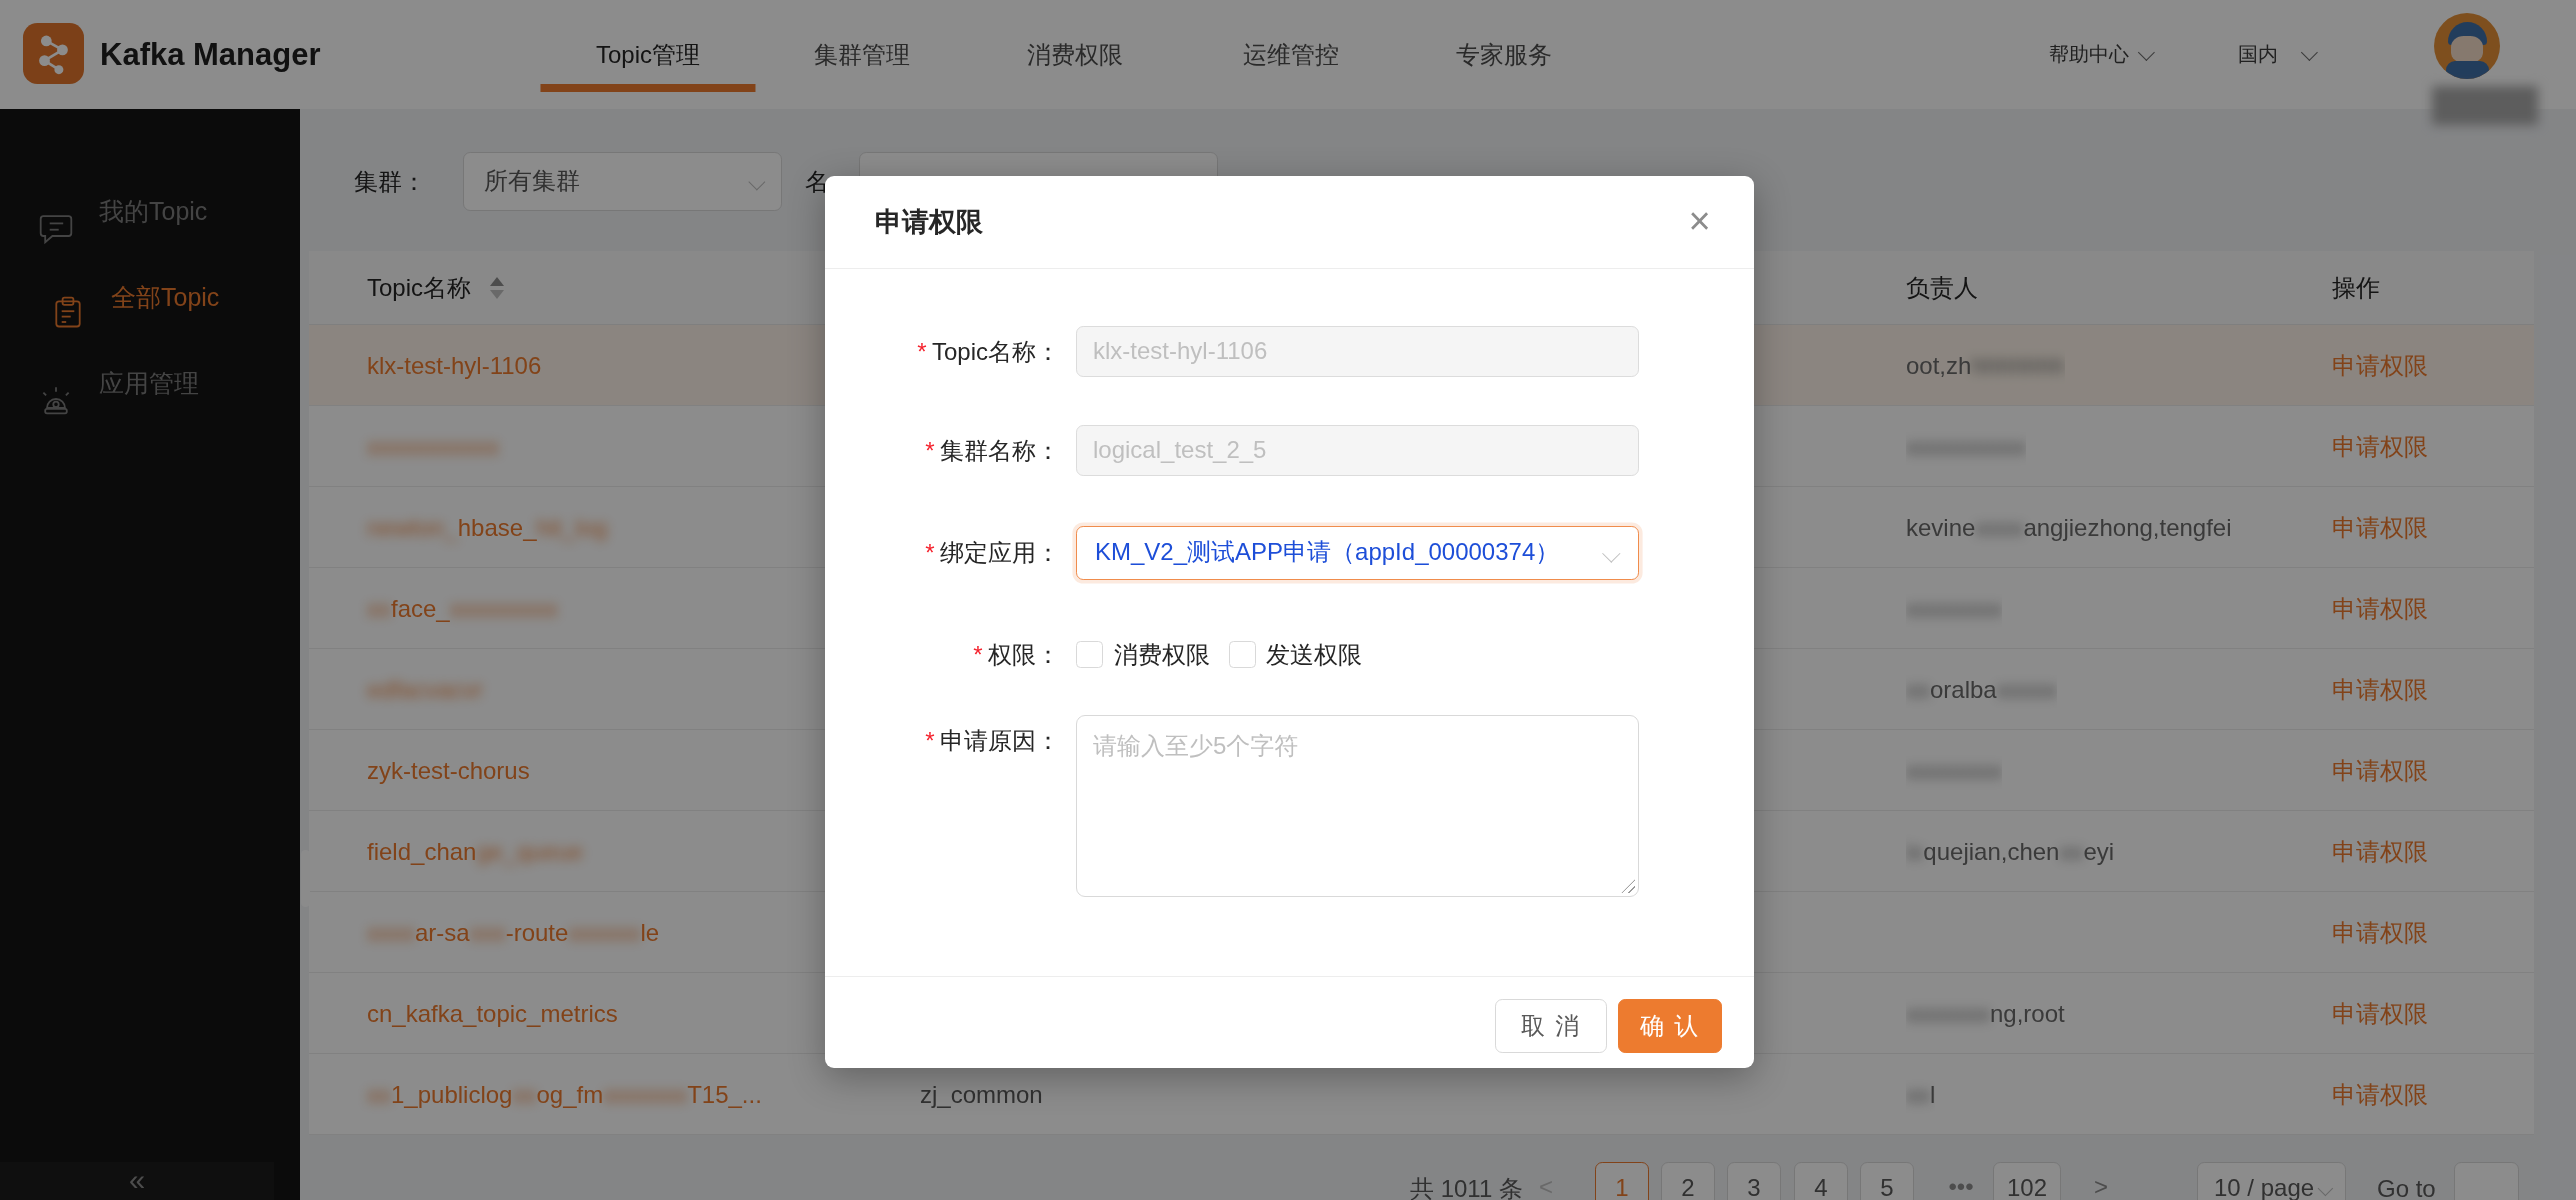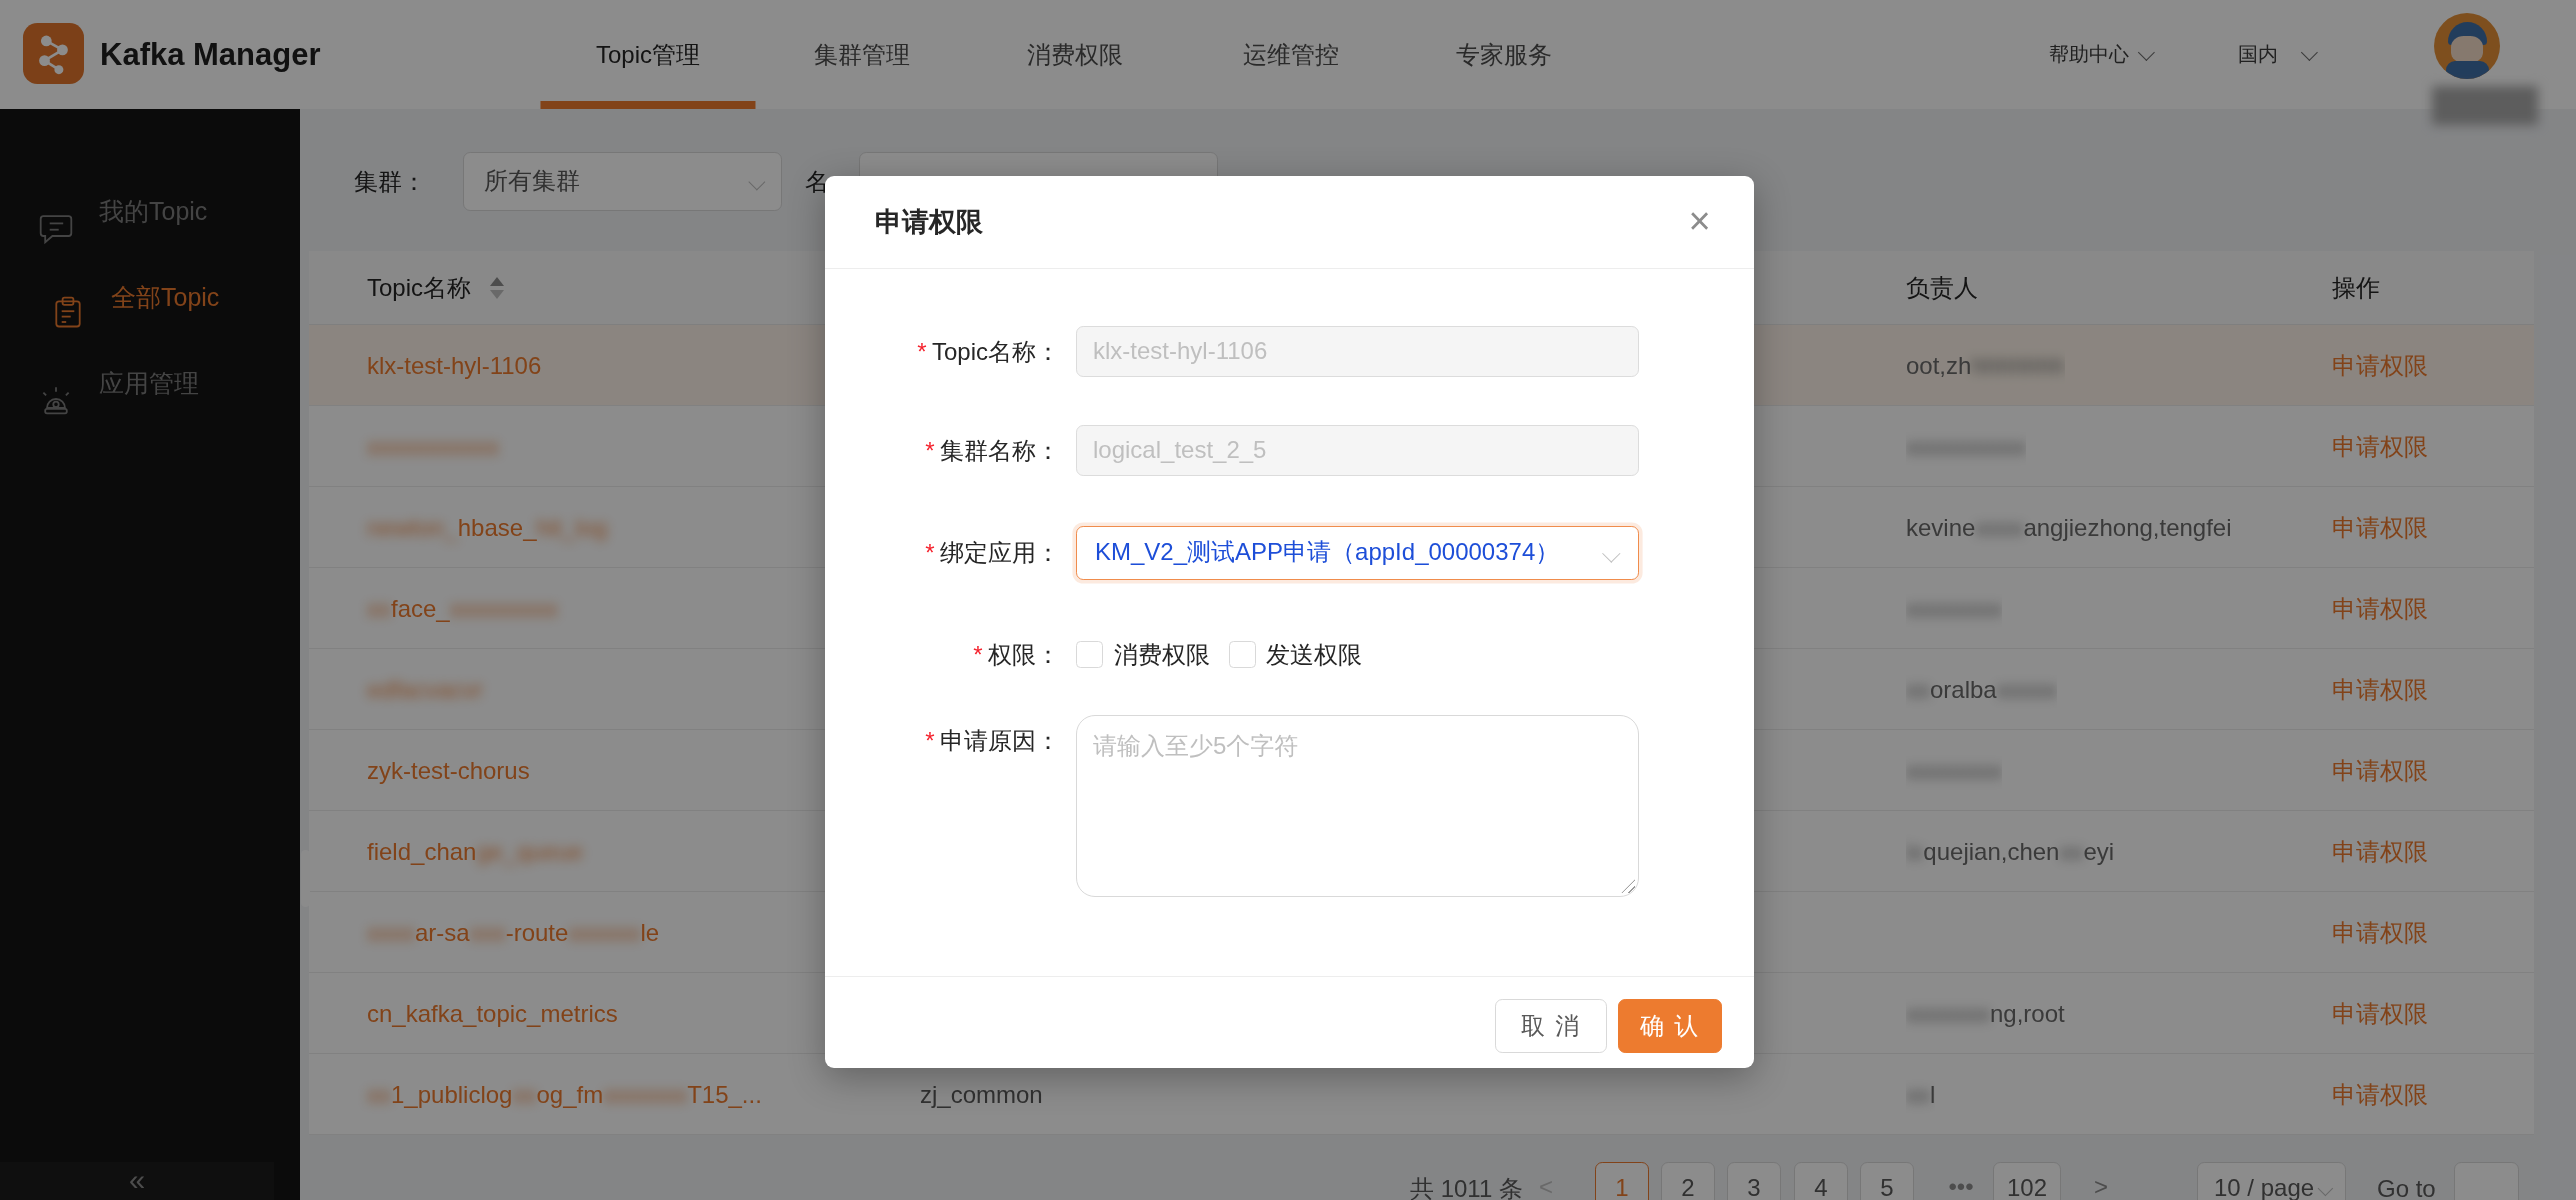--- a/index.html
+++ b/index.html
@@ -4,21 +4,21 @@
 <style>
   * { margin:0; padding:0; box-sizing:border-box; }
   html,body { width:2576px; height:1200px; overflow:hidden; background:#f0f2f5;
     font-family:"Liberation Sans","DejaVu Sans",sans-serif; }
   .screen { position:relative; width:2576px; height:1200px; overflow:hidden; }
 
   
   .topbar { position:absolute; left:0; top:0; width:2576px; height:109px; background:#ffffff; z-index:10; }
   .logo { position:absolute; left:23px; top:23px; width:61px; height:61px; background:#e2762c; border-radius:14.4px; }
   .brand { position:absolute; left:100px; top:0; height:109px; line-height:109px; font-size:31px; font-weight:bold; color:#1f1f1f; }
-  .navitem { position:absolute; top:0; height:109px; line-height:109px; font-size:24px; color:#4d4d4d; transform:translateX(-50%); cursor:pointer; white-space:nowrap; }
+  .navitem { position:absolute; top:0; height:92px; line-height:109px; font-size:24px; color:#4d4d4d; transform:translateX(-50%); cursor:pointer; white-space:nowrap; }
   .navitem.active { color:#262626; }
   .navitem.active::after { content:""; position:absolute; left:50%; bottom:0; transform:translateX(-50%); width:215px; height:8px; background:#ED7B2F; }
   .tophelp { position:absolute; top:0; height:109px; line-height:109px; font-size:20px; color:#3d3d3d; white-space:nowrap; }
   .chev { display:inline-block; width:11.7px; height:11.7px; border-right:1.8px solid #6b6b6b; border-bottom:1.8px solid #6b6b6b; transform:rotate(45deg) translateY(-3.6px); margin-left:9px; }
   .avatar { position:absolute; left:2434px; top:12.6px; width:66px; height:66px; border-radius:50%; background:#e69138; overflow:hidden; }
   .avatar .cap { position:absolute; left:13.5px; top:9px; width:39px; height:23px; background:#3f6fa8; border-radius:20px 20px 3.6px 3.6px; }
   .avatar .face { position:absolute; left:17px; top:23px; width:32px; height:27px; background:#f4dcc8; border-radius:40%; }
   .avatar .body { position:absolute; left:11.7px; top:48px; width:43px; height:20px; background:#3f6fa8; border-radius:9px 9px 0 0; }
   .name-blur { position:absolute; left:2432px; top:86px; width:106px; height:39px; background:#a9a9a9; filter:blur(5.4px); z-index:11; }
 
@@ -73,21 +73,21 @@
   .m-head { position:relative; height:93px; border-bottom:1.8px solid #ededed; }
   .m-title { position:absolute; left:50px; top:0; height:93px; line-height:93px; font-size:27px; font-weight:600; color:#262626; }
   .m-close { position:absolute; right:32px; top:23px; width:45px; height:45px; font-size:38px; line-height:45px; text-align:center; color:#8c8c8c; cursor:pointer; font-weight:300; }
   .f-label { position:absolute; width:235px; text-align:right; font-size:24px; color:#262626; white-space:nowrap; }
   .star { color:#f5222d; margin-right:5.4px; font-size:24px; }
   .f-input { position:absolute; left:251px; width:563px; height:51px; border:1.8px solid #dcdcdc; border-radius:7.2px; background:#f5f5f5; color:#bfbfbf; font-size:24px; line-height:48px; padding-left:16px; }
   .f-select { position:absolute; left:251px; width:563px; height:54px; border:1.8px solid #f08c4c; border-radius:7.2px; background:#fff; color:#1d4ed8; font-size:24px; line-height:50px; padding-left:18px; box-shadow:0 0 0 3.6px rgba(240,140,76,.18); cursor:pointer; }
   .f-select .caret { position:absolute; right:20px; top:20px; width:12.6px; height:12.6px; border-right:1.8px solid #bfbfbf; border-bottom:1.8px solid #bfbfbf; transform:rotate(45deg); }
   .cbx { position:absolute; width:27px; height:27px; border:1.8px solid #d9d9d9; border-radius:4.5px; background:#fff; cursor:pointer; }
   .cbx-label { position:absolute; font-size:24px; color:#262626; white-space:nowrap; cursor:pointer; }
-  .f-textarea { position:absolute; left:251px; top:539px; width:563px; height:182px; border:1.8px solid #d9d9d9; border-radius:19px; background:#fff; padding:14.4px 16px; font-size:24px; color:#bfbfbf; }
+  .f-textarea { position:absolute; left:251px; top:539px; width:563px; height:182px; border:1.8px solid #d9d9d9; border-radius:9px; background:#fff; padding:14.4px 16px; font-size:24px; color:#bfbfbf; }
   .resize-grip { position:absolute; left:796px; top:703px; width:14.4px; height:14.4px;
      background:repeating-linear-gradient(-45deg, transparent 0 3.6px, #9a9a9a 3.6px 5.4px);
      clip-path:polygon(100% 0, 100% 100%, 0 100%); }
   .m-foot { position:absolute; left:0; top:800px; width:929px; height:91px; border-top:1.8px solid #ededed; }
   .btn { position:absolute; top:21.5px; height:54px; border-radius:7.2px; font-size:24px; text-align:center; line-height:52px; cursor:pointer; letter-spacing:1.8px; }
   .btn-cancel { left:670px; width:112px; background:#fff; border:1.8px solid #d9d9d9; color:#595959; }
   .btn-confirm { left:793px; width:104px; background:#ED7B2F; border:1.8px solid #ED7B2F; color:#fff; }
 </style>
 </head>
 <body>

